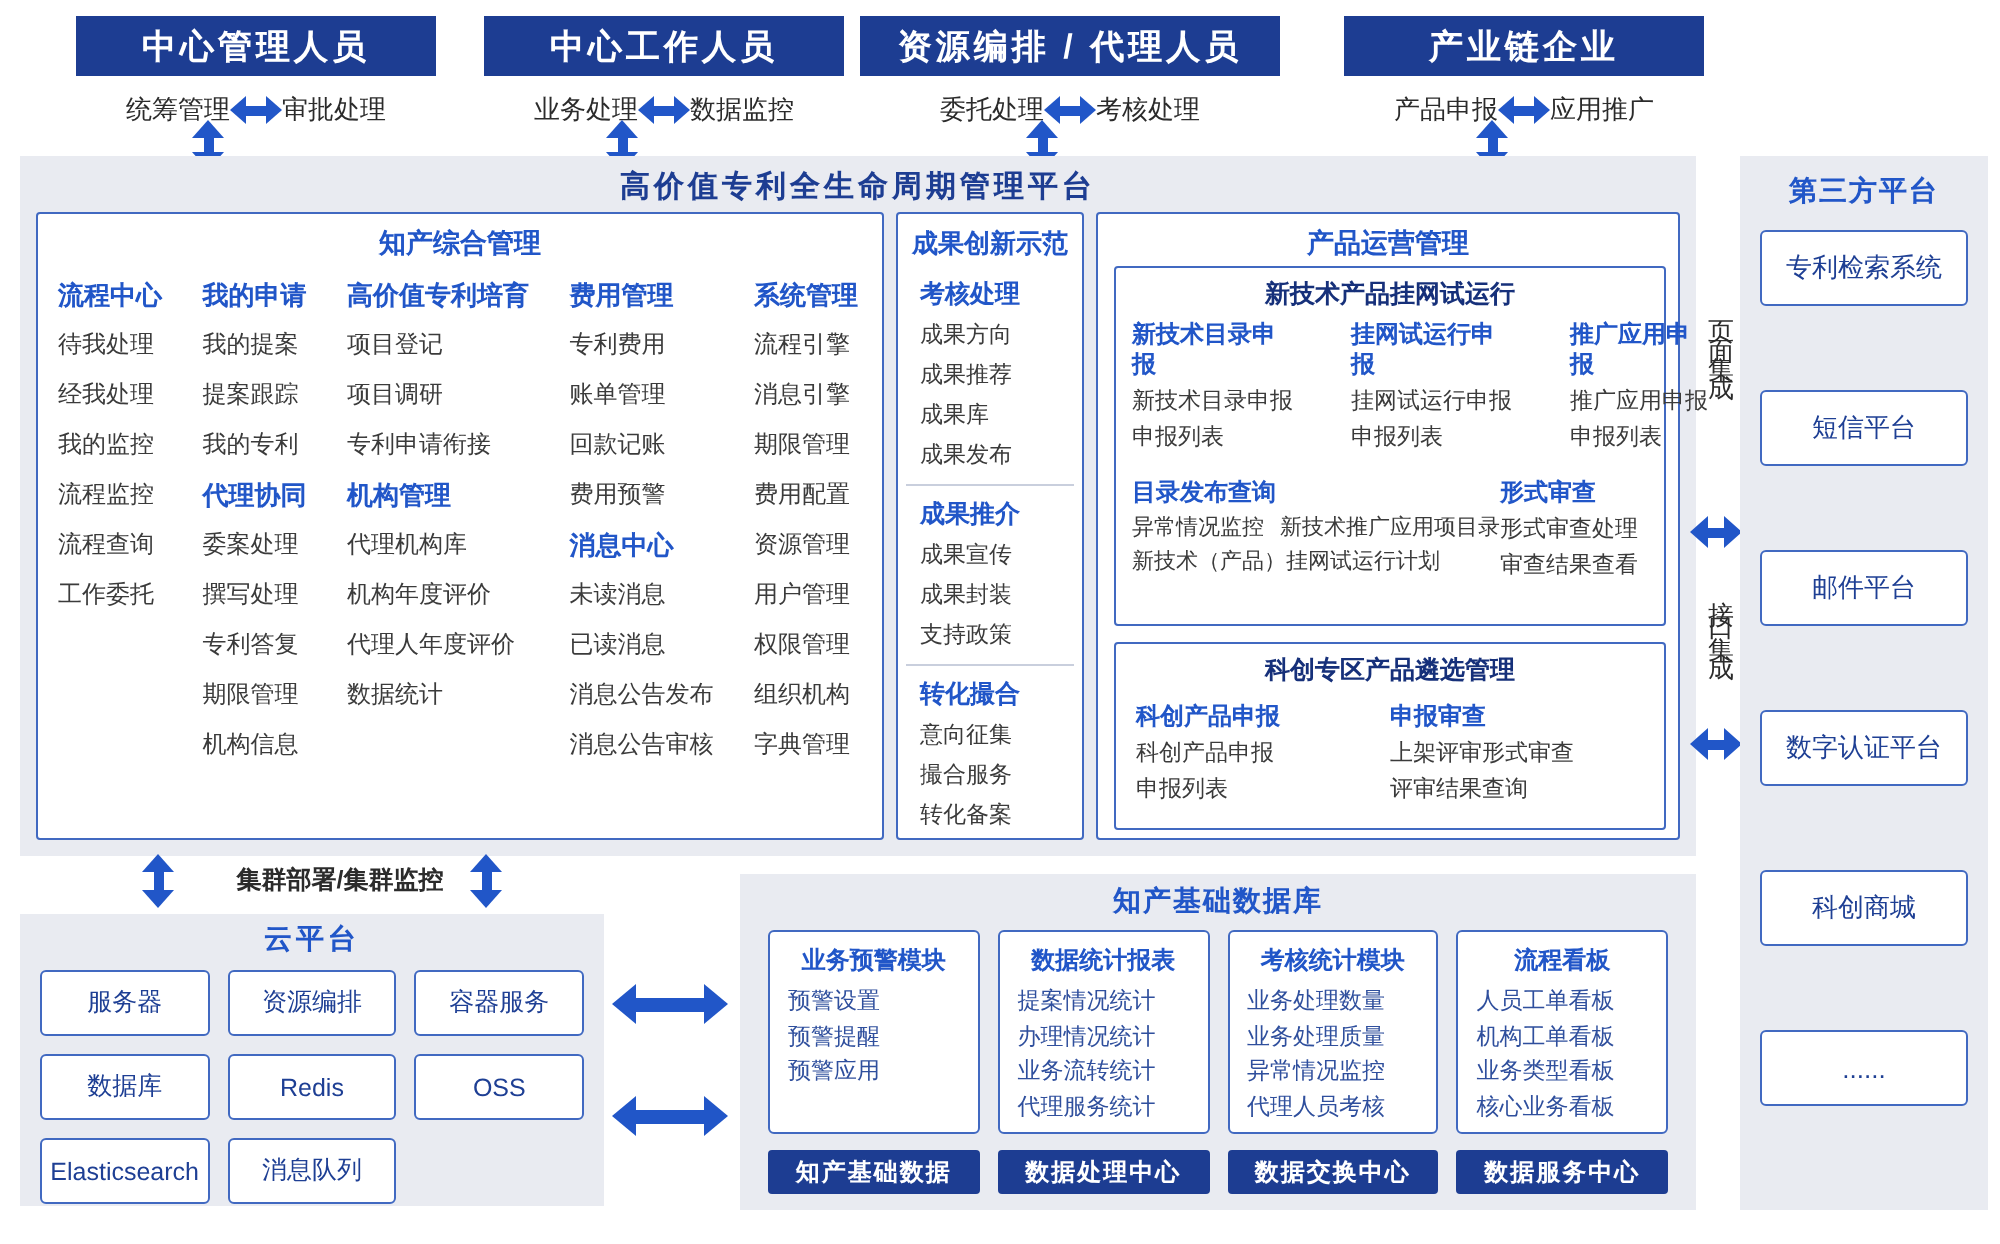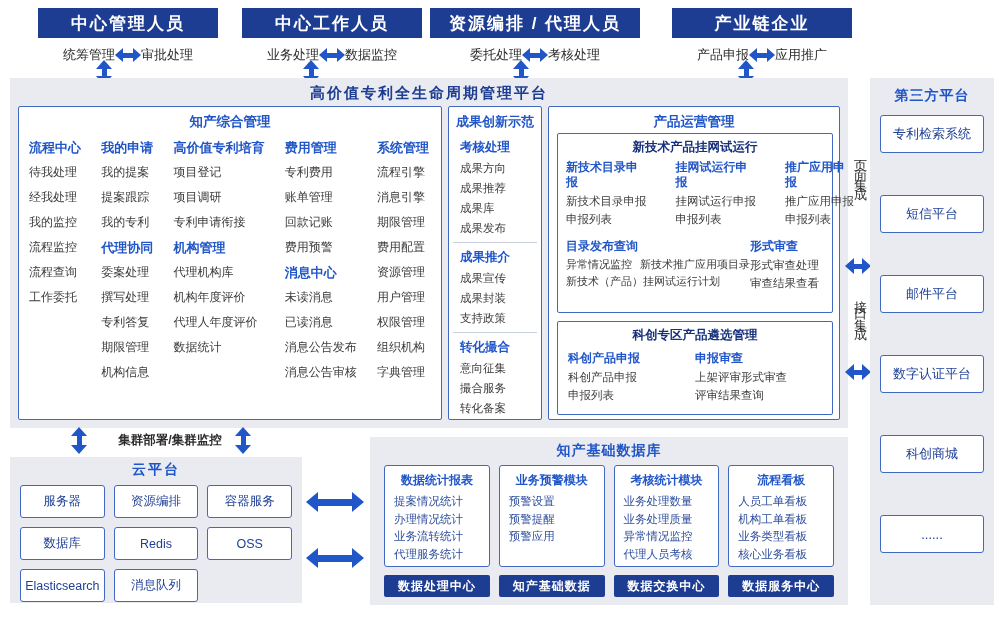--- a/index.html
+++ b/index.html
@@ -298,36 +298,36 @@
   </div>
 
   <div class="ah ah-big" style="left:306px;top:492px;width:58px"></div>
   <div class="ah ah-big" style="left:306px;top:548px;width:58px"></div>
 
   <div class="panel" style="left:370px;top:437px;width:478px;height:168px">
     <div class="db-title">知产基础数据库</div>
     <div class="db-cols">
       <div class="db-col">
         <div class="db-box">
+          <div class="db-h">业务预警模块</div>
+          <div class="db-i">预警设置</div>
+          <div class="db-i">预警提醒</div>
+          <div class="db-i">预警应用</div>
+        </div>
+        <div class="db-bar">知产基础数据</div>
+      </div>
+      <div class="db-col">
+        <div class="db-box">
           <div class="db-h">数据统计报表</div>
           <div class="db-i">提案情况统计</div>
           <div class="db-i">办理情况统计</div>
           <div class="db-i">业务流转统计</div>
           <div class="db-i">代理服务统计</div>
         </div>
         <div class="db-bar">数据处理中心</div>
-      </div>
-      <div class="db-col">
-        <div class="db-box">
-          <div class="db-h">业务预警模块</div>
-          <div class="db-i">预警设置</div>
-          <div class="db-i">预警提醒</div>
-          <div class="db-i">预警应用</div>
-        </div>
-        <div class="db-bar">知产基础数据</div>
       </div>
       <div class="db-col">
         <div class="db-box">
           <div class="db-h">考核统计模块</div>
           <div class="db-i">业务处理数量</div>
           <div class="db-i">业务处理质量</div>
           <div class="db-i">异常情况监控</div>
           <div class="db-i">代理人员考核</div>
         </div>
         <div class="db-bar">数据交换中心</div>

